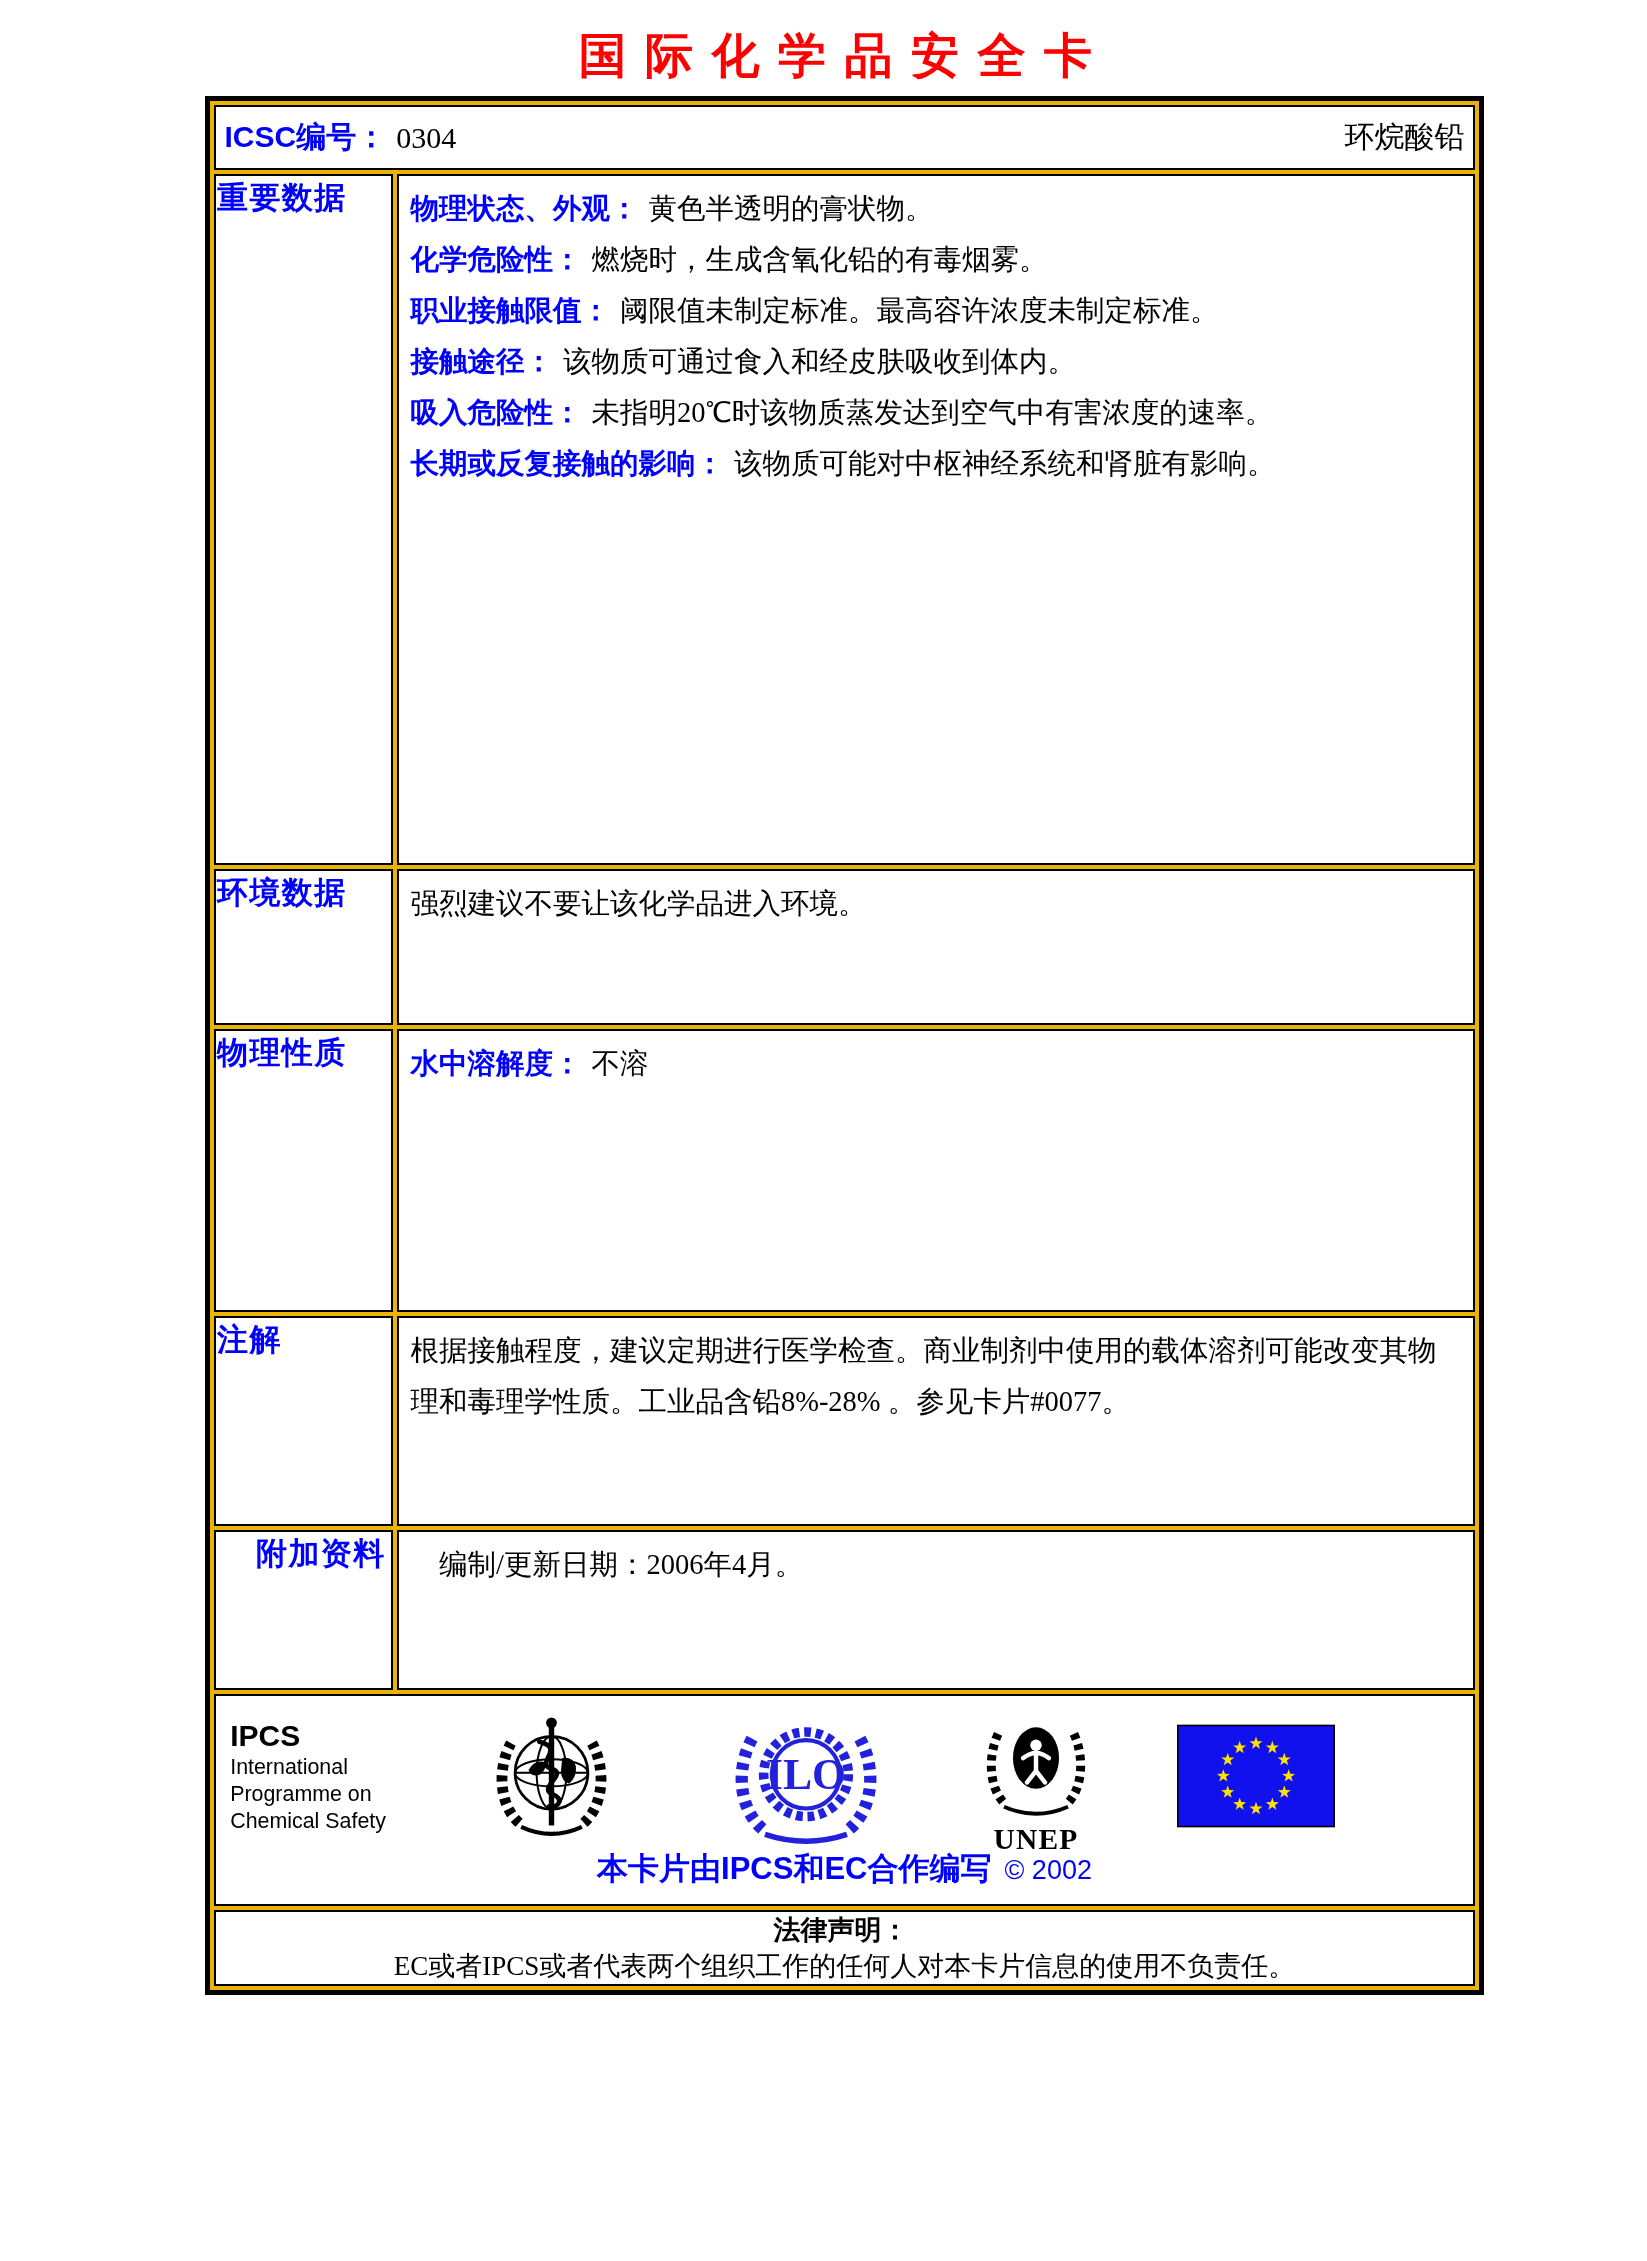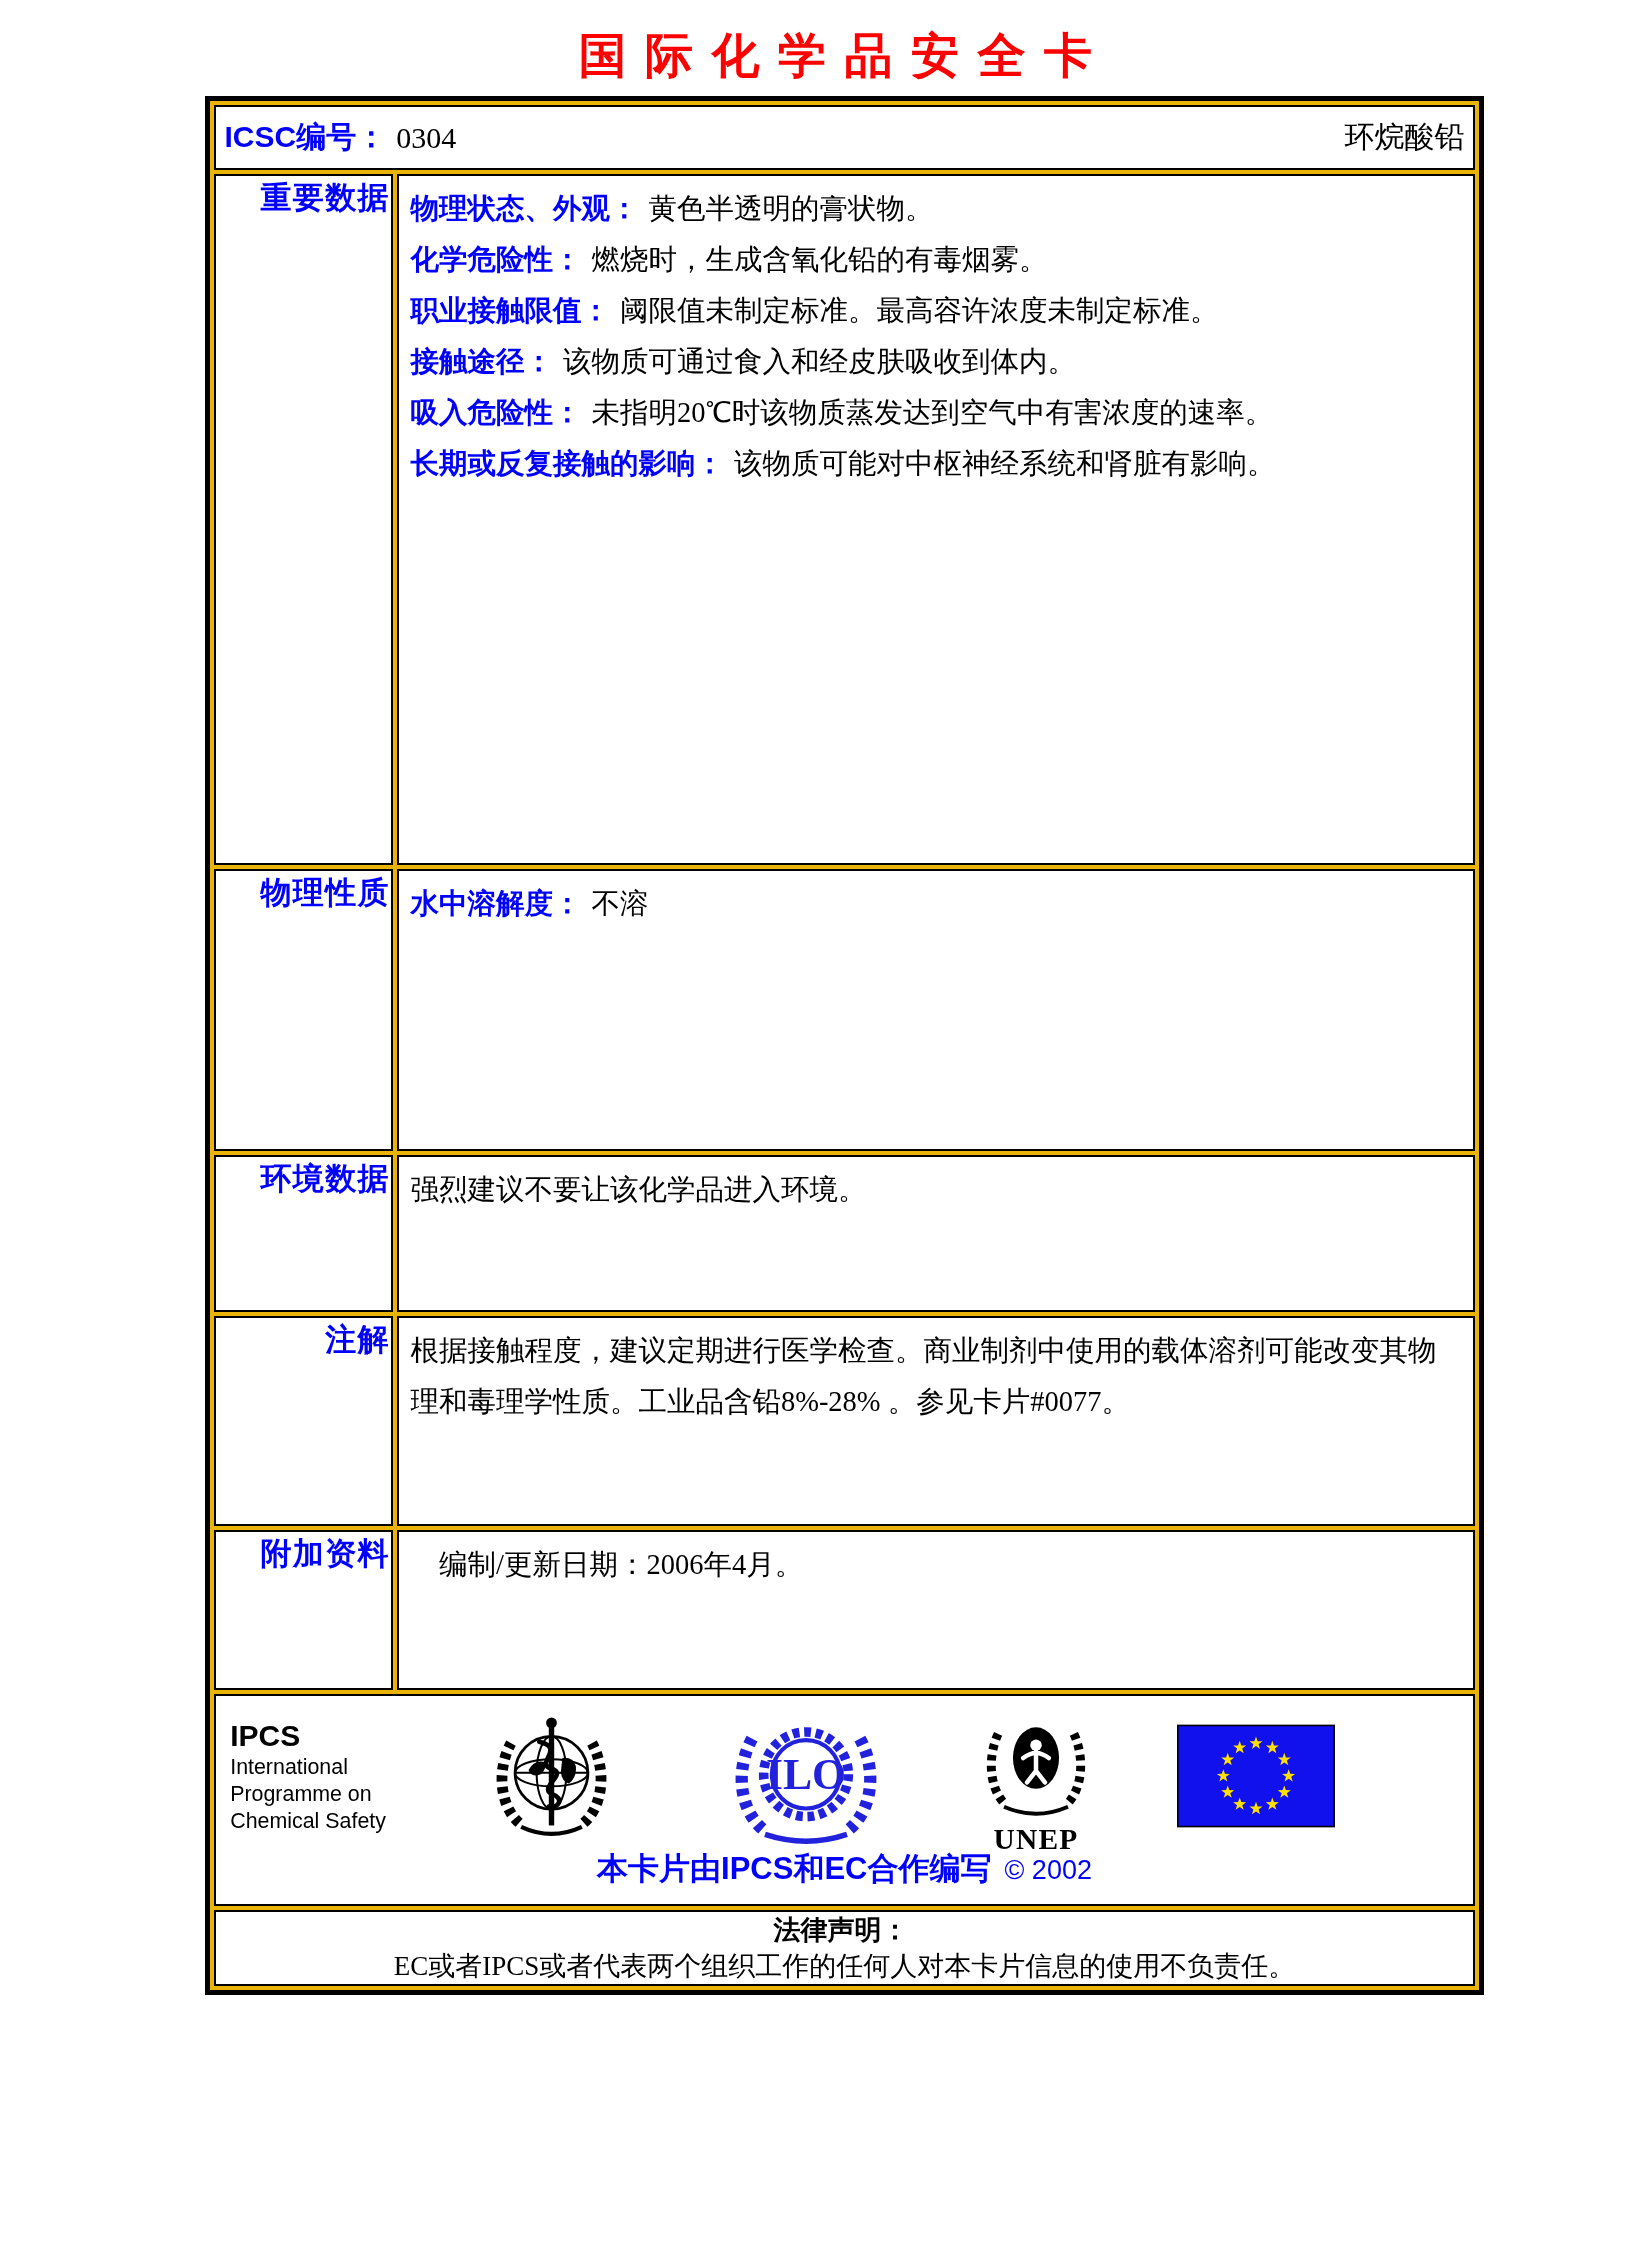--- a/index.html
+++ b/index.html
@@ -49,21 +49,21 @@
   .blue-key{
     color:#0000FF;
     font-weight:bold;
     font-family:"Liberation Sans", sans-serif;
   }
   .icsc-num{margin-left:10px;}
   .chem-name{margin-left:auto;}
   
   td.label-cell{
     vertical-align:middle;
-    text-align:right;
+    text-align:left;
     color:#0000FF;
     font-weight:bold;
     font-family:"Liberation Sans", sans-serif;
     font-size:31px;
     letter-spacing:1.4px;
   }
   
   td.content-cell{
     padding:7.1px 11.4px;
     font-size:28.5px;
@@ -152,31 +152,31 @@
         <div class="kv-line">
           <span class="blue-key">吸入危险性：</span><span>未指明20℃时该物质蒸发达到空气中有害浓度的速率。</span>
         </div>
         <div class="kv-line">
           <span class="blue-key">长期或反复接触的影响：</span><span>该物质可能对中枢神经系统和肾脏有影响。</span>
         </div>
       </td>
     </tr>
 
     <tr>
+      <td class="label-cell h-environment">环境数据</td>
+      <td class="content-cell h-environment">强烈建议不要让该化学品进入环境。</td>
+    </tr>
+
+    <tr>
       <td class="label-cell h-physical">物理性质</td>
       <td class="content-cell h-physical">
         <div class="kv-line">
           <span class="blue-key">水中溶解度：</span><span>不溶</span>
         </div>
       </td>
-    </tr>
-
-    <tr>
-      <td class="label-cell h-environment">环境数据</td>
-      <td class="content-cell h-environment">强烈建议不要让该化学品进入环境。</td>
     </tr>
 
     <tr>
       <td class="label-cell h-notes">注解</td>
       <td class="content-cell h-notes">根据接触程度，建议定期进行医学检查。商业制剂中使用的载体溶剂可能改变其物理和毒理学性质。工业品含铅8%-28% 。参见卡片#0077。</td>
     </tr>
 
     <tr>
       <td class="label-cell h-additional">附加资料</td>
       <td class="content-cell h-additional">编制/更新日期：2006年4月。</td>

